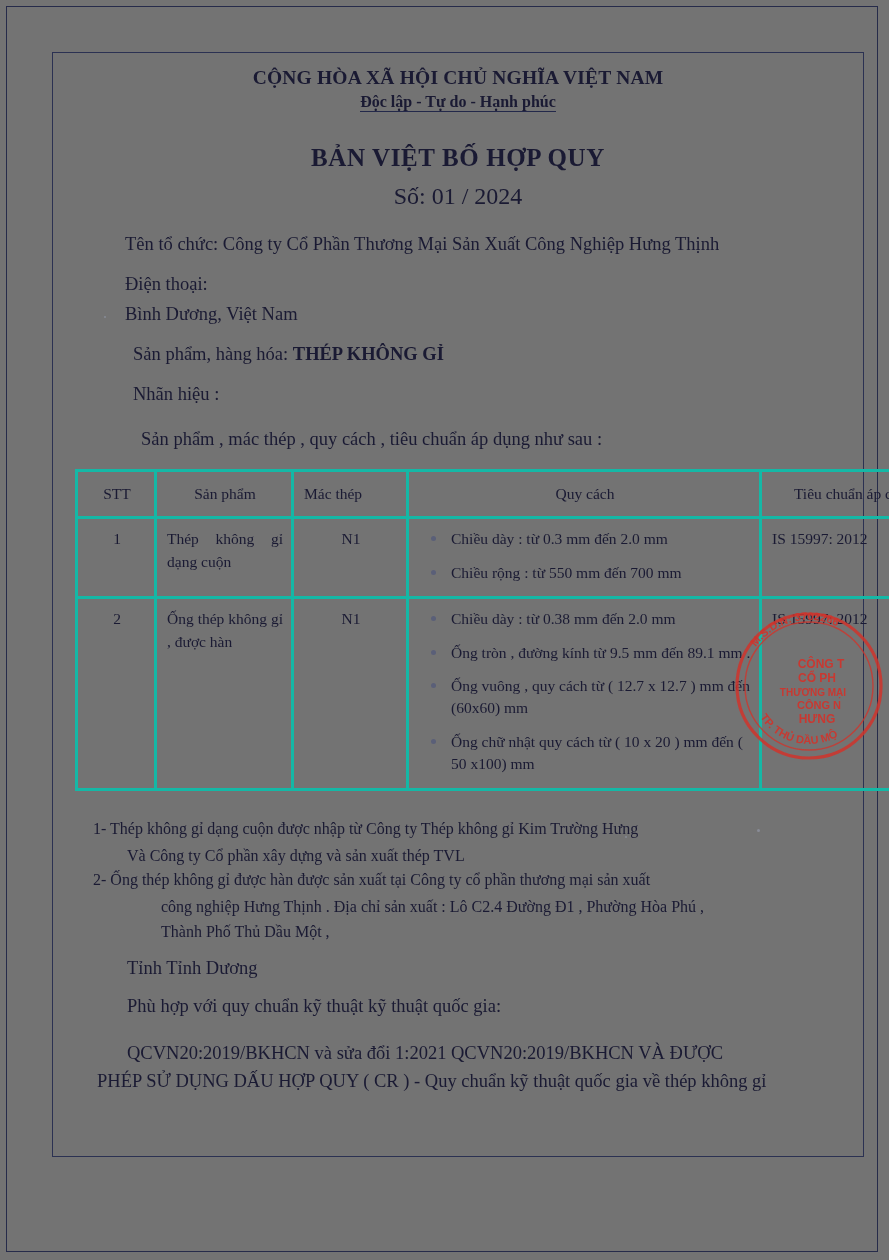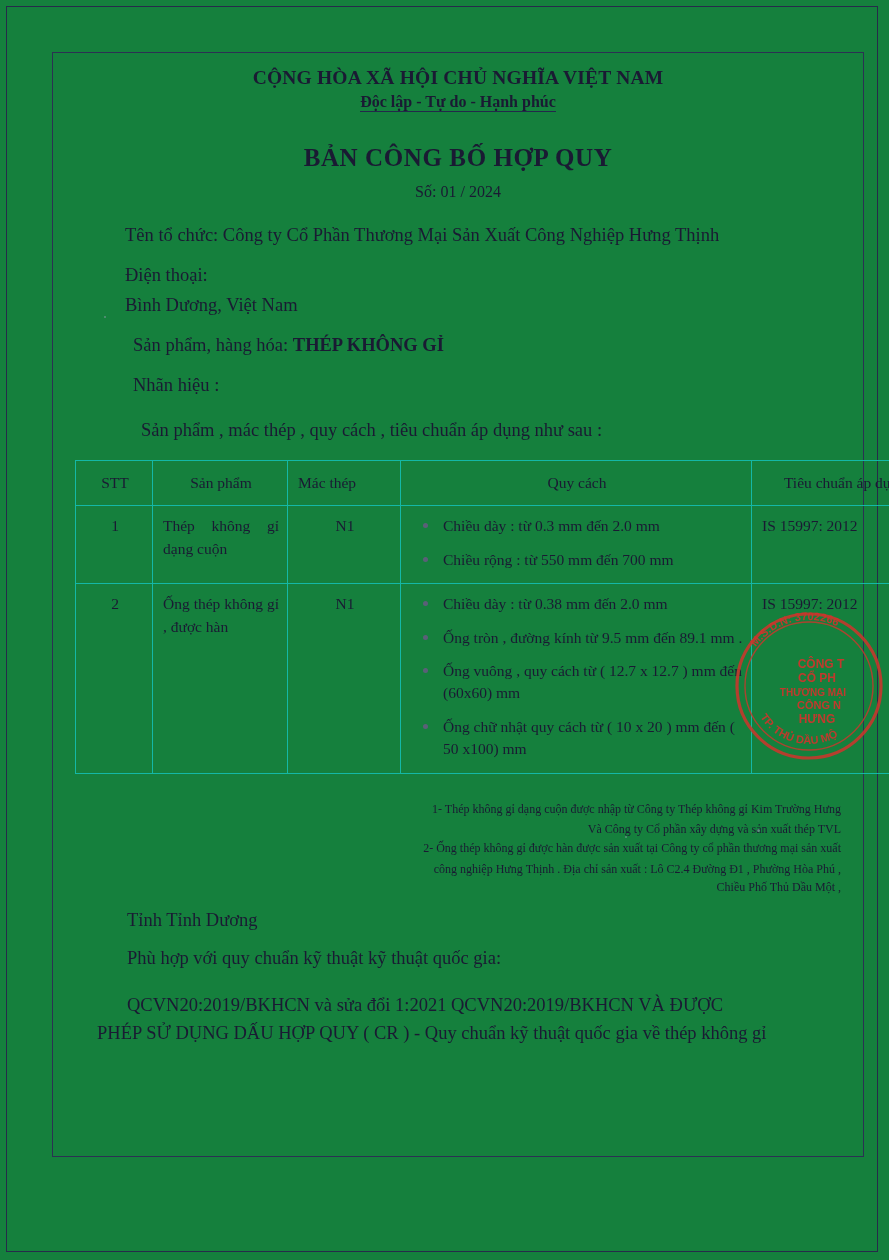--- a/index.html
+++ b/index.html
@@ -12,21 +12,21 @@
     height: 1260px;
     position: relative;
     font-family: "Liberation Serif", serif;
     color: #1a1a33;
     overflow: hidden;
   }
   .page {
     position: absolute;
     left: 0; top: 0;
     width: 889px; height: 1260px;
-    background: #15803d;
+    background: #737373;
   }
   
   .outer-frame {
     position: absolute;
     left: 6px; top: 6px;
     width: 872px; height: 1246px;
     border: 1px solid #262b4a;
     box-sizing: border-box;
   }
   .inner-frame {
@@ -60,21 +60,21 @@
     border-bottom: 1px solid #23284a;
     padding-bottom: 1px;
   }
   .doc-title {
     font-weight: bold;
     font-size: 25px;
     margin-top: 33px;
     letter-spacing: 0.6px;
   }
   .doc-number {
-    font-size: 16px;
+    font-size: 24px;
     margin-top: 11px;
   }
   .body-block {
     margin-top: 20px;
     font-size: 18.5px;
     line-height: 1.52;
   }
   .ln { margin: 0 0 2px 0; }
   .indent-1 { padding-left: 50px; }
   .indent-2 { padding-left: 58px; }
@@ -86,21 +86,21 @@
   
   table.spec {
     border-collapse: collapse;
     width: 766px;
     margin-top: 16px;
     margin-left: 0;
     font-size: 15.5px;
     table-layout: fixed;
   }
   table.spec th, table.spec td {
-    border: 1px solid #14b8a6;
+    border: 3px solid #14b8a6;
     vertical-align: top;
     padding: 9px 8px 10px 10px;
     font-weight: normal;
     line-height: 1.45;
   }
   table.spec thead th {
     padding-top: 11px;
     padding-bottom: 11px;
   }
   .col-stt { width: 58px; text-align: center; }
@@ -127,23 +127,22 @@
     left: -18px;
     top: 8px;
     width: 5px; height: 5px;
     border-radius: 50%;
     background: #5a5f78;
   }
 
   
   .notes {
     margin-top: 26px;
-    font-size: 12px;
+    font-size: 16px;
     line-height: 1.55;
-    text-align: right;
   }
   .note-item {
     padding-left: 52px;
     text-indent: -34px;
     margin-bottom: 2px;
   }
   .note-sub {
     padding-left: 86px;
   }
   .plain-line { padding-left: 52px; }
@@ -179,21 +178,21 @@
 
 <div class="page">
   <div class="outer-frame"></div>
   <div class="inner-frame"></div>
 
   <div class="content">
 
     <div class="center nation">CỘNG HÒA XÃ HỘI CHỦ NGHĨA VIỆT NAM</div>
     <div class="center motto"><span class="u">Độc lập - Tự do - Hạnh phúc</span></div>
 
-    <div class="center doc-title">BẢN CÔNG BỐ HỢP QUY</div>
+    <div class="center doc-title">BẢN VIỆT BỐ HỢP QUY</div>
     <div class="center doc-number">Số: 01 / 2024</div>
 
     <div class="body-block">
       <div class="ln indent-1">Tên tổ chức: Công ty Cổ Phần Thương Mại Sản Xuất Công Nghiệp Hưng Thịnh</div>
       <div class="ln indent-1 gap-sm">Điện thoại:</div>
       <div class="ln indent-1">Bình Dương, Việt Nam</div>
       <div class="ln indent-2 gap-sm"><span>Sản phẩm, hàng hóa:</span> <span class="bold">THÉP KHÔNG GỈ</span></div>
       <div class="ln indent-2 gap-sm">Nhãn hiệu :</div>
       <div class="ln indent-3 gap-md">Sản phẩm , mác thép , quy cách , tiêu chuẩn áp dụng như sau :</div>
     </div>
@@ -236,21 +235,21 @@
           <td>IS 15997: 2012</td>
         </tr>
       </tbody>
     </table>
 
     <div class="notes">
       <div class="note-item"><span>1-</span> <span>Thép không gỉ dạng cuộn được nhập từ Công ty Thép không gỉ Kim Trường Hưng</span></div>
       <div class="plain-line">Và Công ty Cổ phần xây dựng và sản xuất thép TVL</div>
       <div class="note-item"><span>2-</span> <span>Ống thép không gỉ được hàn được sản xuất tại Công ty cổ phần thương mại sản xuất</span></div>
       <div class="note-sub">công nghiệp Hưng Thịnh . Địa chỉ sản xuất : Lô C2.4 Đường Đ1 , Phường Hòa Phú ,</div>
-      <div class="note-sub">Chiều Phố Thủ Dầu Một ,</div>
+      <div class="note-sub">Thành Phố Thủ Dầu Một ,</div>
     </div>
 
     <div class="final">
       <div class="plain-line" style="margin-top:10px">Tỉnh Tỉnh Dương</div>
       <div class="plain-line" style="margin-top:10px">Phù hợp với quy chuẩn kỹ thuật kỹ thuật quốc gia:</div>
       <div class="l1" style="margin-top:20px">QCVN20:2019/BKHCN và sửa đổi 1:2021  QCVN20:2019/BKHCN VÀ ĐƯỢC</div>
       <div class="l2">PHÉP SỬ DỤNG DẤU HỢP QUY ( CR ) -  Quy chuẩn kỹ thuật quốc gia về thép không gỉ</div>
     </div>
 
   </div>

